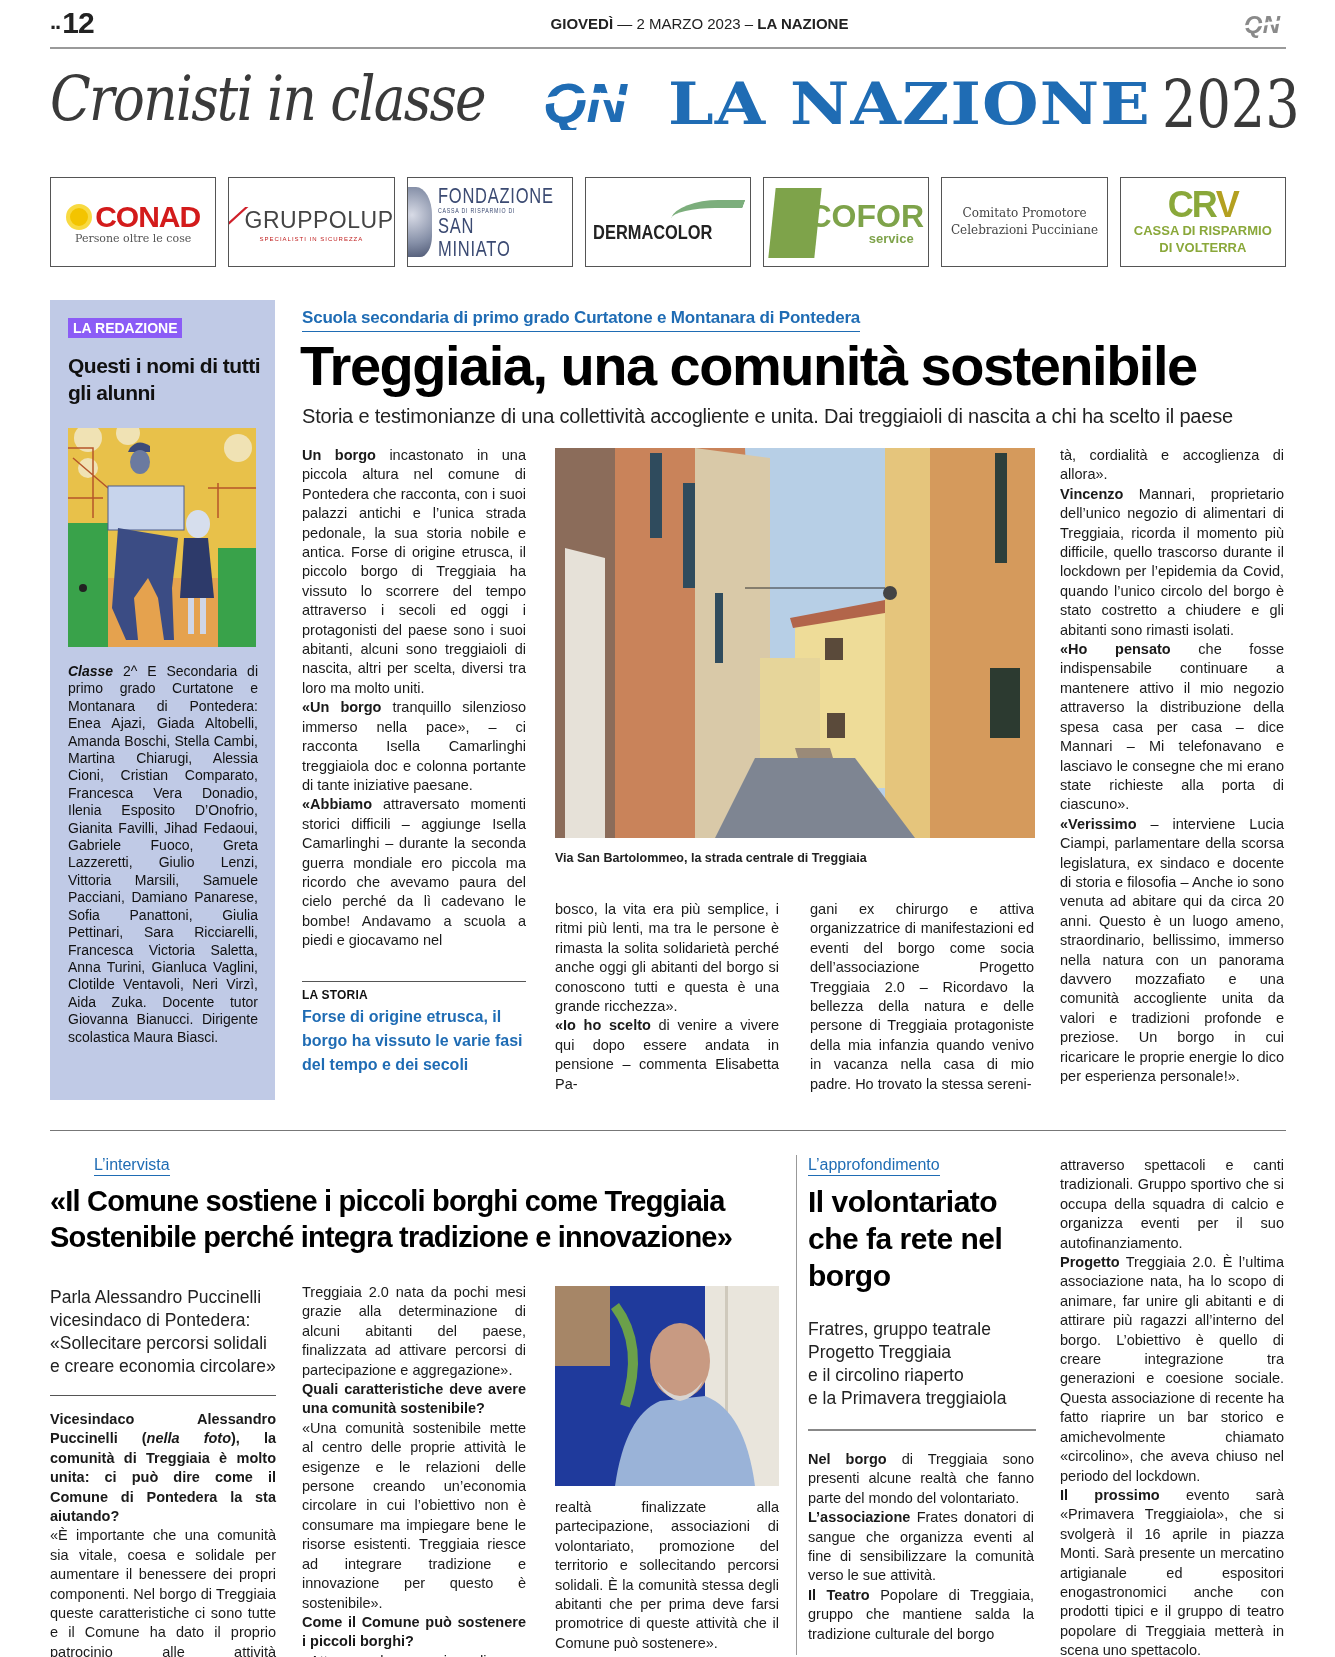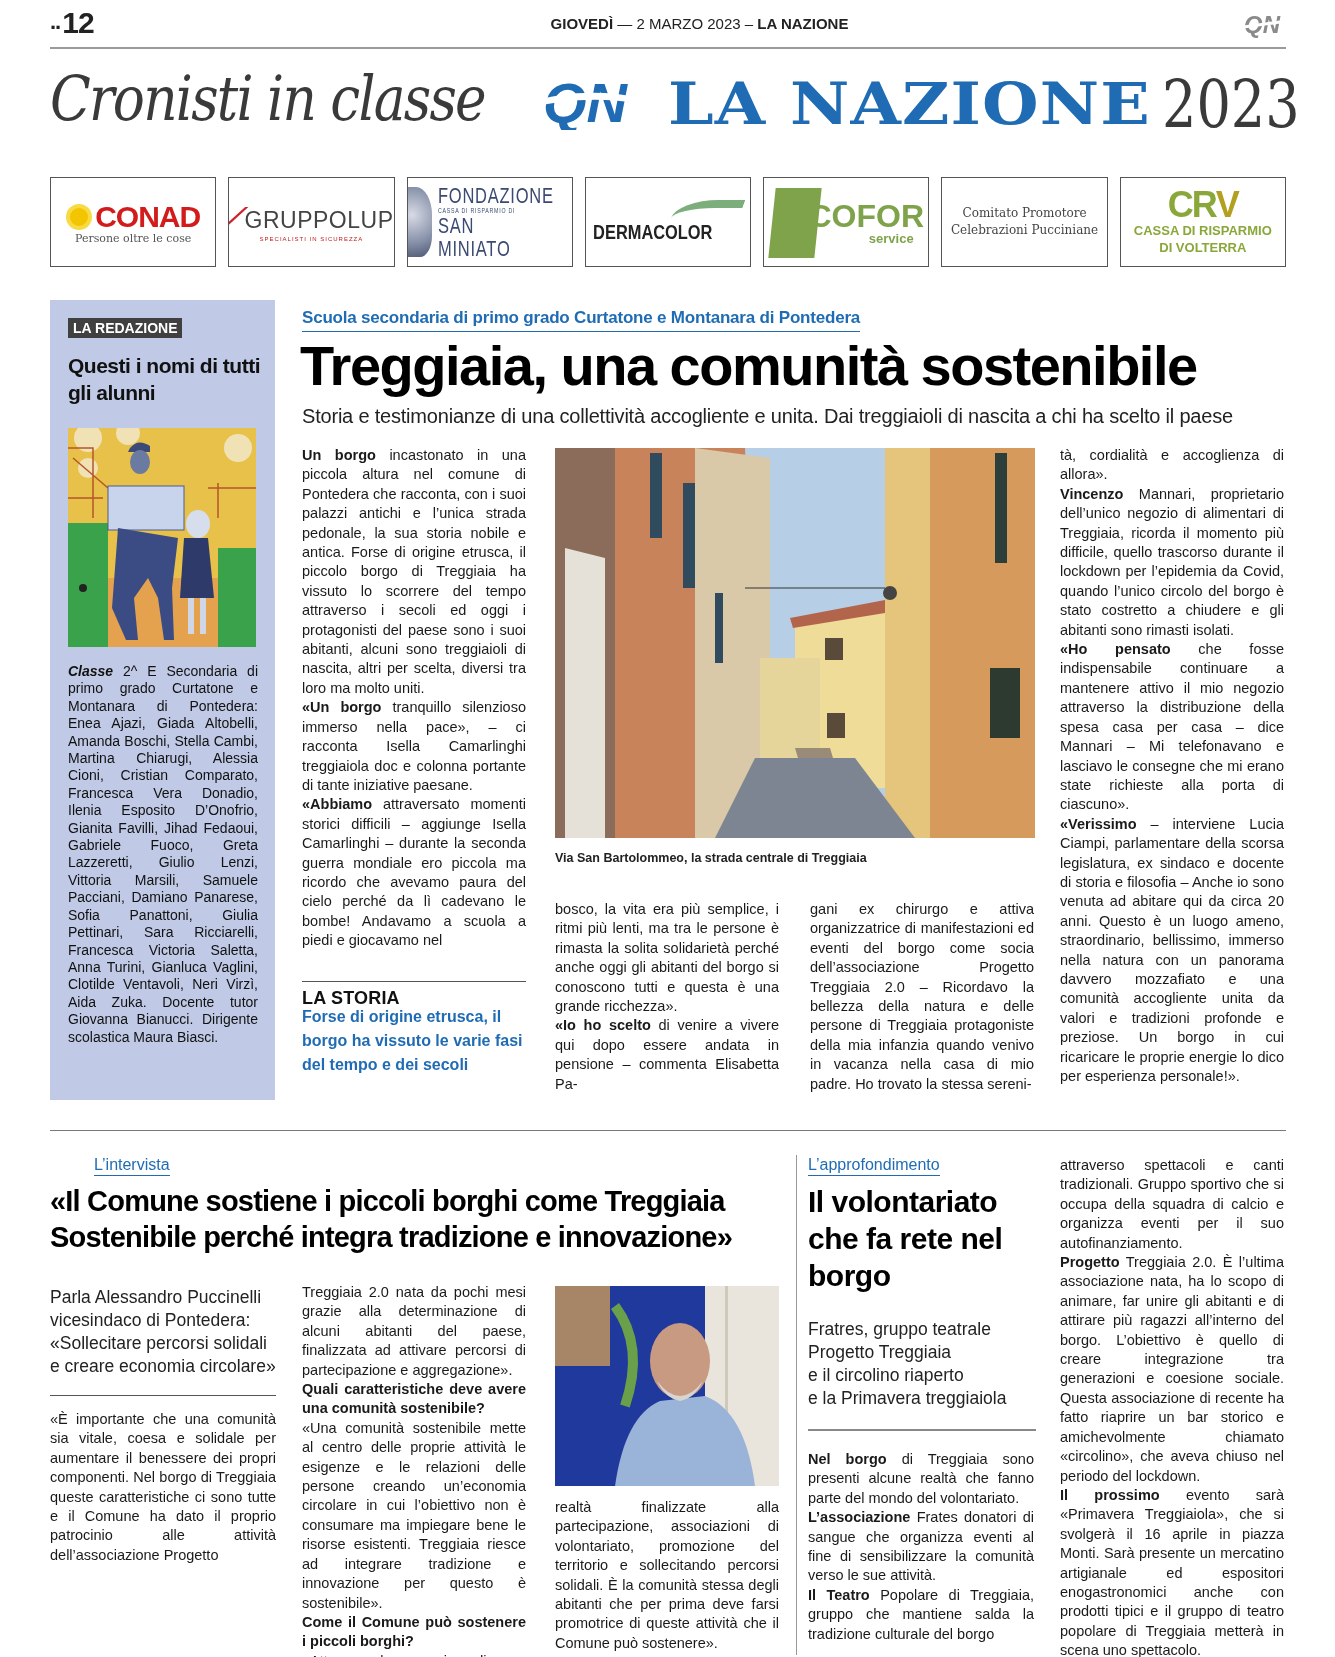--- a/index.html
+++ b/index.html
@@ -38,38 +38,38 @@
   .cofor-box { position: absolute; left: 8px; top: 10px; width: 46px; height: 70px; background: #7ea34a; transform: skewX(-6deg); }
   .cofor-main { font-weight: bold; font-size: 32px; color: #7ea34a; margin-left: 40px; }
   .cofor-sub { font-size: 13px; color: #7ea34a; margin-left: 90px; margin-top: -4px; font-weight: bold; }
   .puccini { font-family: "DejaVu Serif", serif; font-size: 12px; color: #444; line-height: 1.4; }
   .crv-logo { font-weight: bold; font-size: 36px; color: #8aa83a; letter-spacing: -2px; line-height: 1; }
   .crv-logo span { color: #b4a020; }
   .crv-sub { font-size: 13px; color: #8aa83a; line-height: 1.3; font-weight: bold; }
 
   
   #sidebar { left: 50px; top: 300px; width: 225px; height: 800px; background: #c0cae6; }
-  #sb-kicker { left: 68px; top: 318px; background: #404040; color: #fff; font-weight: bold; font-size: 14px; padding: 2px 5px; }
+  #sb-kicker { left: 68px; top: 318px; background: #8b5cf6; color: #fff; font-weight: bold; font-size: 14px; padding: 2px 5px; }
   #sb-title { left: 68px; top: 352px; width: 200px; font-weight: bold; font-size: 21px; line-height: 27px; color: #111; letter-spacing: -0.5px; }
   #sb-painting { left: 68px; top: 428px; width: 188px; height: 219px; background: #e9c544; overflow: hidden; }
   #sb-text { left: 68px; top: 663px; width: 190px; font-size: 14px; line-height: 17.4px; text-align: justify; color: #111; }
   #sb-text b { font-weight: bold; font-style: italic; }
 
   
   #kicker { left: 302px; top: 302px; font-size: 17px; color: #1f6cb4; font-weight: bold; border-bottom: 1px solid #1f6cb4; padding-bottom: 3px; letter-spacing: -0.2px; margin-top: 6px; }
   #headline { left: 300px; top: 333px; font-weight: bold; font-size: 56px; color: #000; letter-spacing: -1.5px; white-space: nowrap; }
   #subhead { left: 302px; top: 405px; font-size: 20px; color: #222; letter-spacing: -0.2px; white-space: nowrap; }
 
   .col { font-size: 14.5px; line-height: 19.4px; text-align: justify; color: #1a1a1a; hyphens: manual; }
   .col b { font-weight: bold; }
   .col p { margin: 0; }
 
   #col1 { left: 302px; top: 446px; width: 224px; }
   #storia-rule { left: 302px; top: 981px; width: 224px; height: 1px; background: #555; }
-  #storia-kicker { left: 302px; top: 988px; font-weight: bold; font-size: 18px; color: #111; letter-spacing: 0.2px; }
+  #storia-kicker { left: 302px; top: 988px; font-weight: bold; font-size: 12px; color: #111; letter-spacing: 0.2px; }
   #storia-title { left: 302px; top: 1005px; width: 224px; font-weight: bold; font-size: 16px; line-height: 24px; color: #1f6cb4; }
 
   #street-photo { left: 555px; top: 448px; width: 480px; height: 390px; overflow: hidden; background: #b9d2ea; }
   #photo-caption { left: 555px; top: 851px; font-size: 12.5px; font-weight: bold; color: #222; }
 
   #col2 { left: 555px; top: 900px; width: 224px; }
   #col3 { left: 810px; top: 900px; width: 224px; }
   #col4 { left: 1060px; top: 446px; width: 224px; }
 
   #mid-rule { left: 50px; top: 1130px; width: 1236px; height: 1px; background: #777; }
@@ -243,20 +243,21 @@
 <div id="mid-rule" class="abs"></div>
 
 <div id="int-kicker" class="abs">L’intervista</div>
 <div id="int-headline" class="abs">
   <div>«Il Comune sostiene i piccoli borghi come Treggiaia</div>
   <div>Sostenibile perché integra tradizione e innovazione»</div>
 </div>
 <div id="int-deck" class="abs">Parla Alessandro Puccinelli vicesindaco di Pontedera: «Sollecitare percorsi solidali e creare economia circolare»</div>
 <div id="int-deck-rule" class="abs"></div>
 <div id="int-col1" class="abs col">
+  <p><b><span>Vicesindaco Alessandro Puccinelli (</span><i>nella foto</i><span>), la comunità di Treggiaia è molto unita: ci può dire come il Comune di Pontedera la sta aiutando?</span></b></p>
   <p>«È importante che una comunità sia vitale, coesa e solidale per aumentare il benessere dei propri componenti. Nel borgo di Treggiaia queste caratteristiche ci sono tutte e il Comune ha dato il proprio patrocinio alle attività dell’associazione Progetto</p>
 </div>
 <div id="int-col2" class="abs col">
   <p>Treggiaia 2.0 nata da pochi mesi grazie alla determinazione di alcuni abitanti del paese, finalizzata ad attivare percorsi di partecipazione e aggregazione».</p>
   <p><b>Quali caratteristiche deve avere una comunità sostenibile?</b></p>
   <p>«Una comunità sostenibile mette al centro delle proprie attività le esigenze e le relazioni delle persone creando un’economia circolare in cui l’obiettivo non è consumare ma impiegare bene le risorse esistenti. Treggiaia riesce ad integrare tradizione e innovazione per questo è sostenibile».</p>
   <p><b>Come il Comune può sostenere i piccoli borghi?</b></p>
   <p>«Attraverso la promozione di</p>
 </div>
 <div id="portrait" class="abs">

